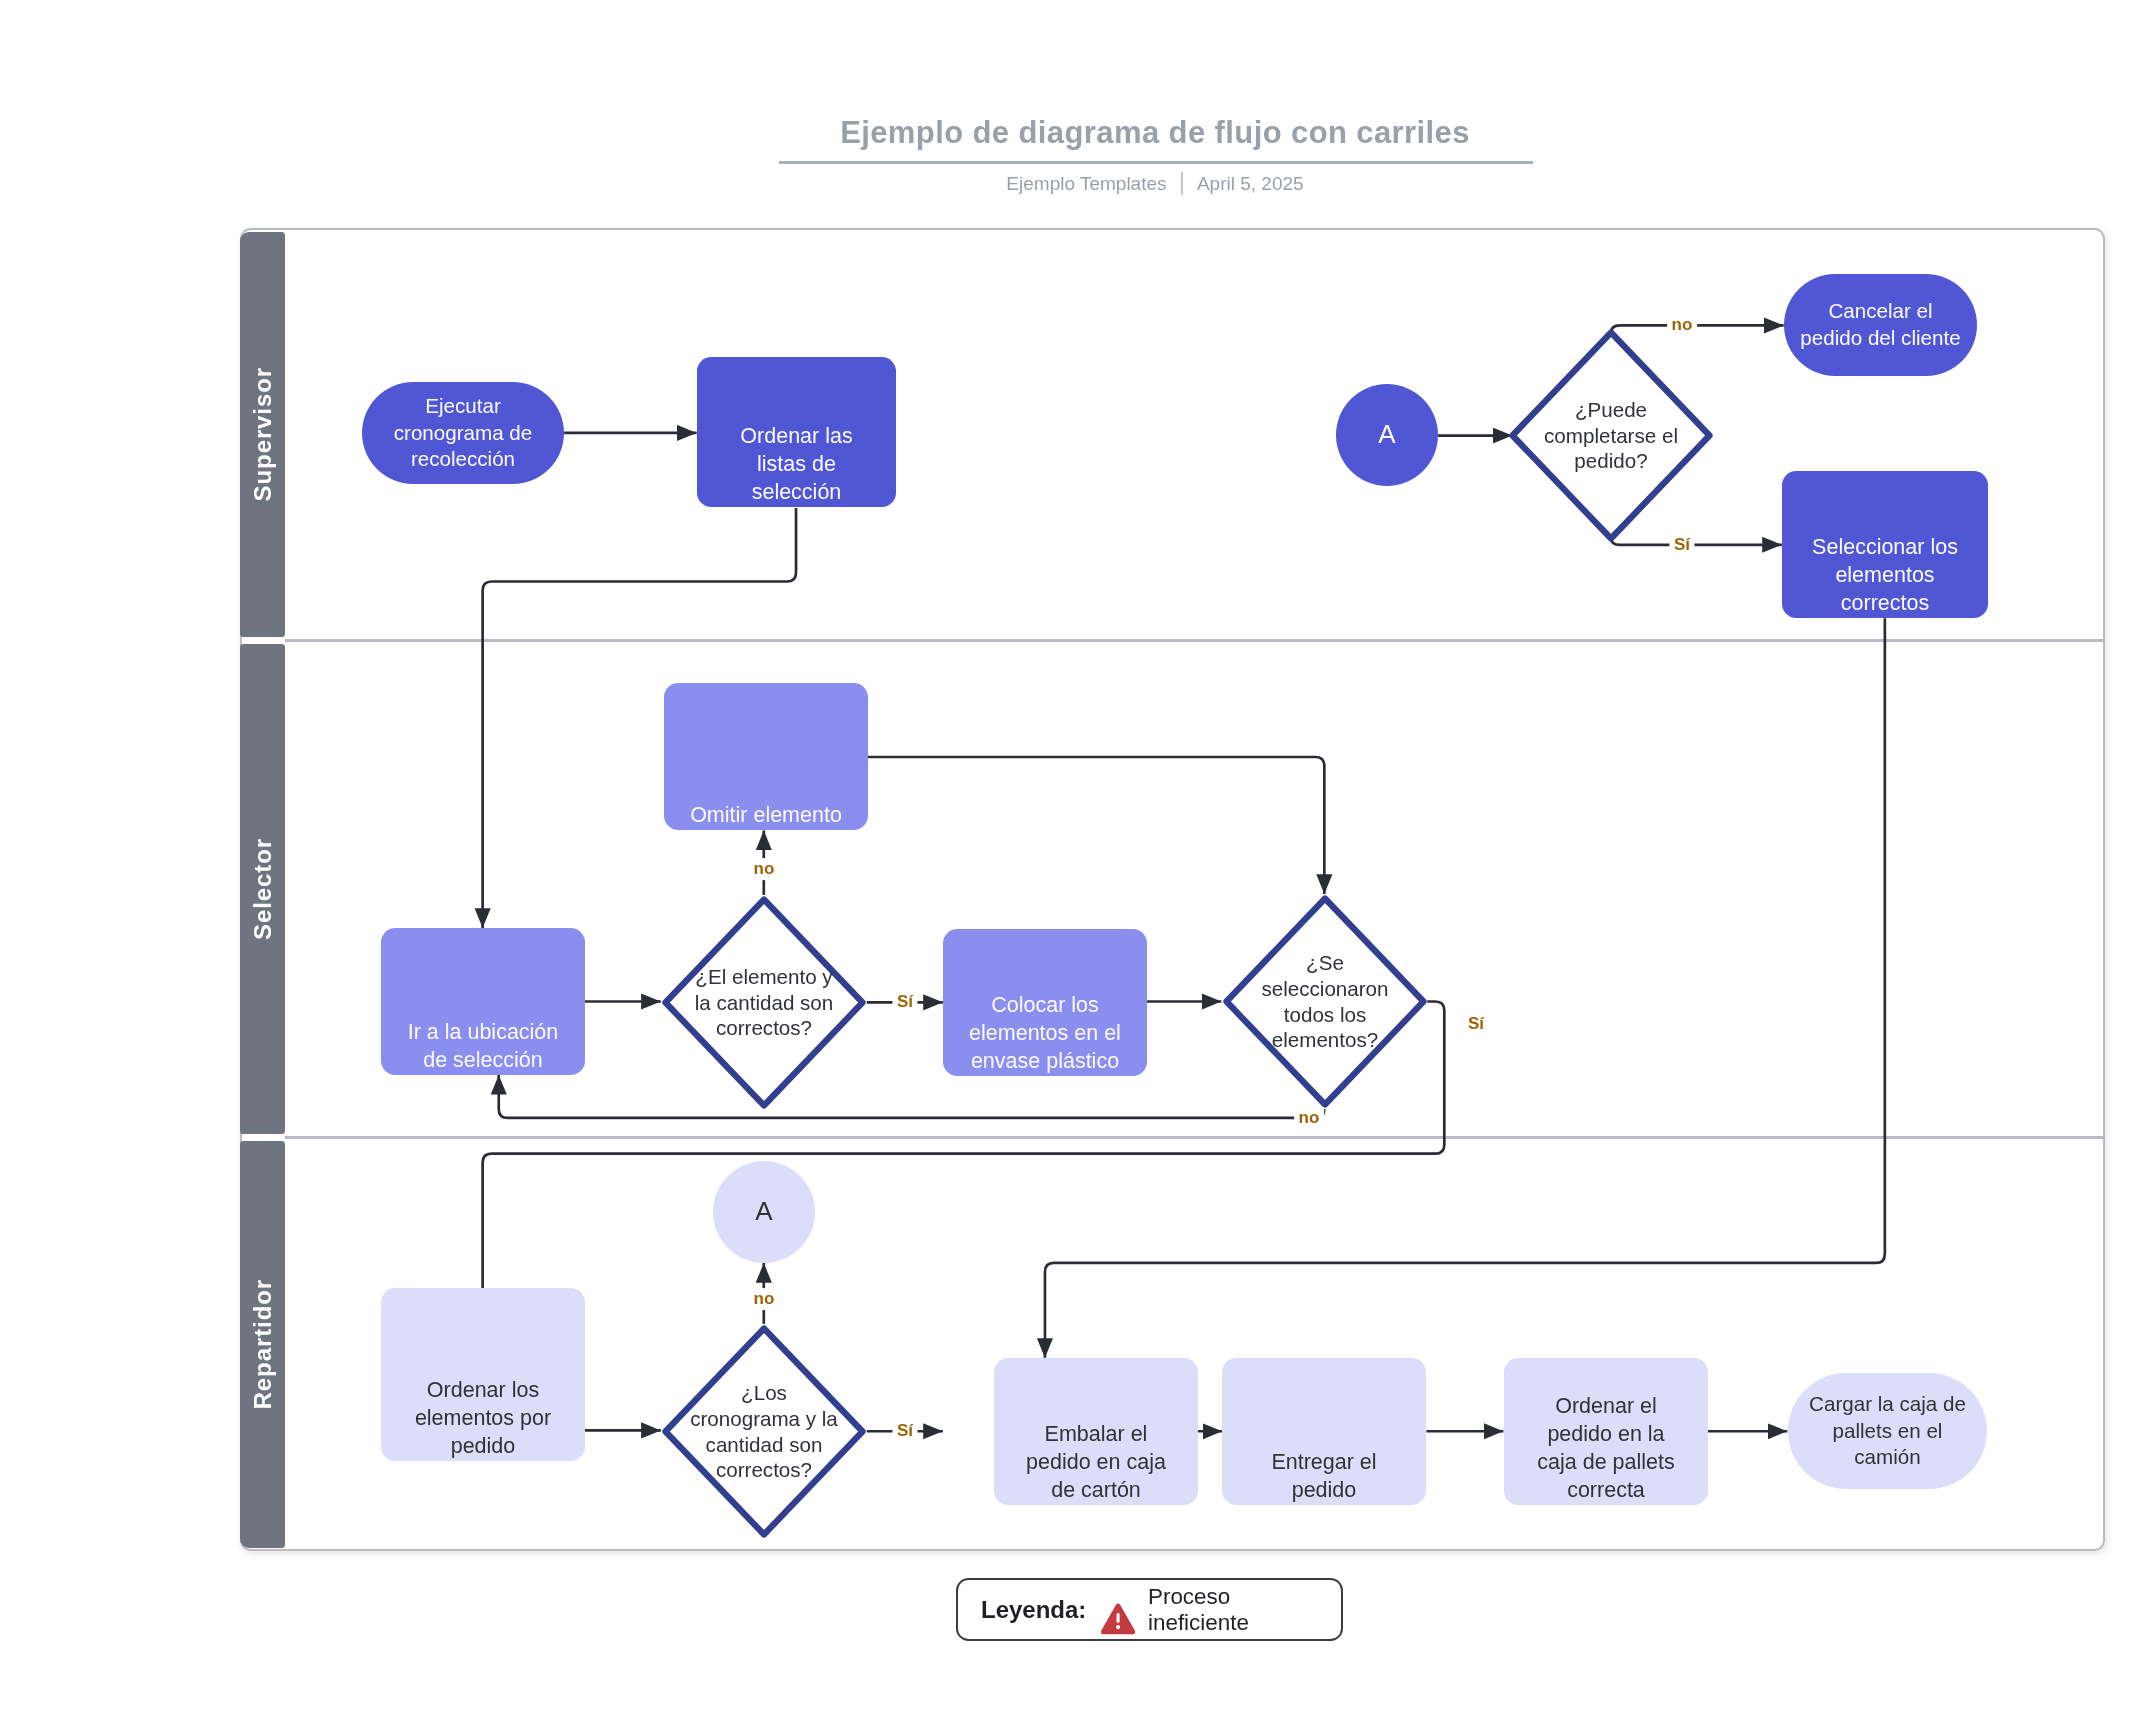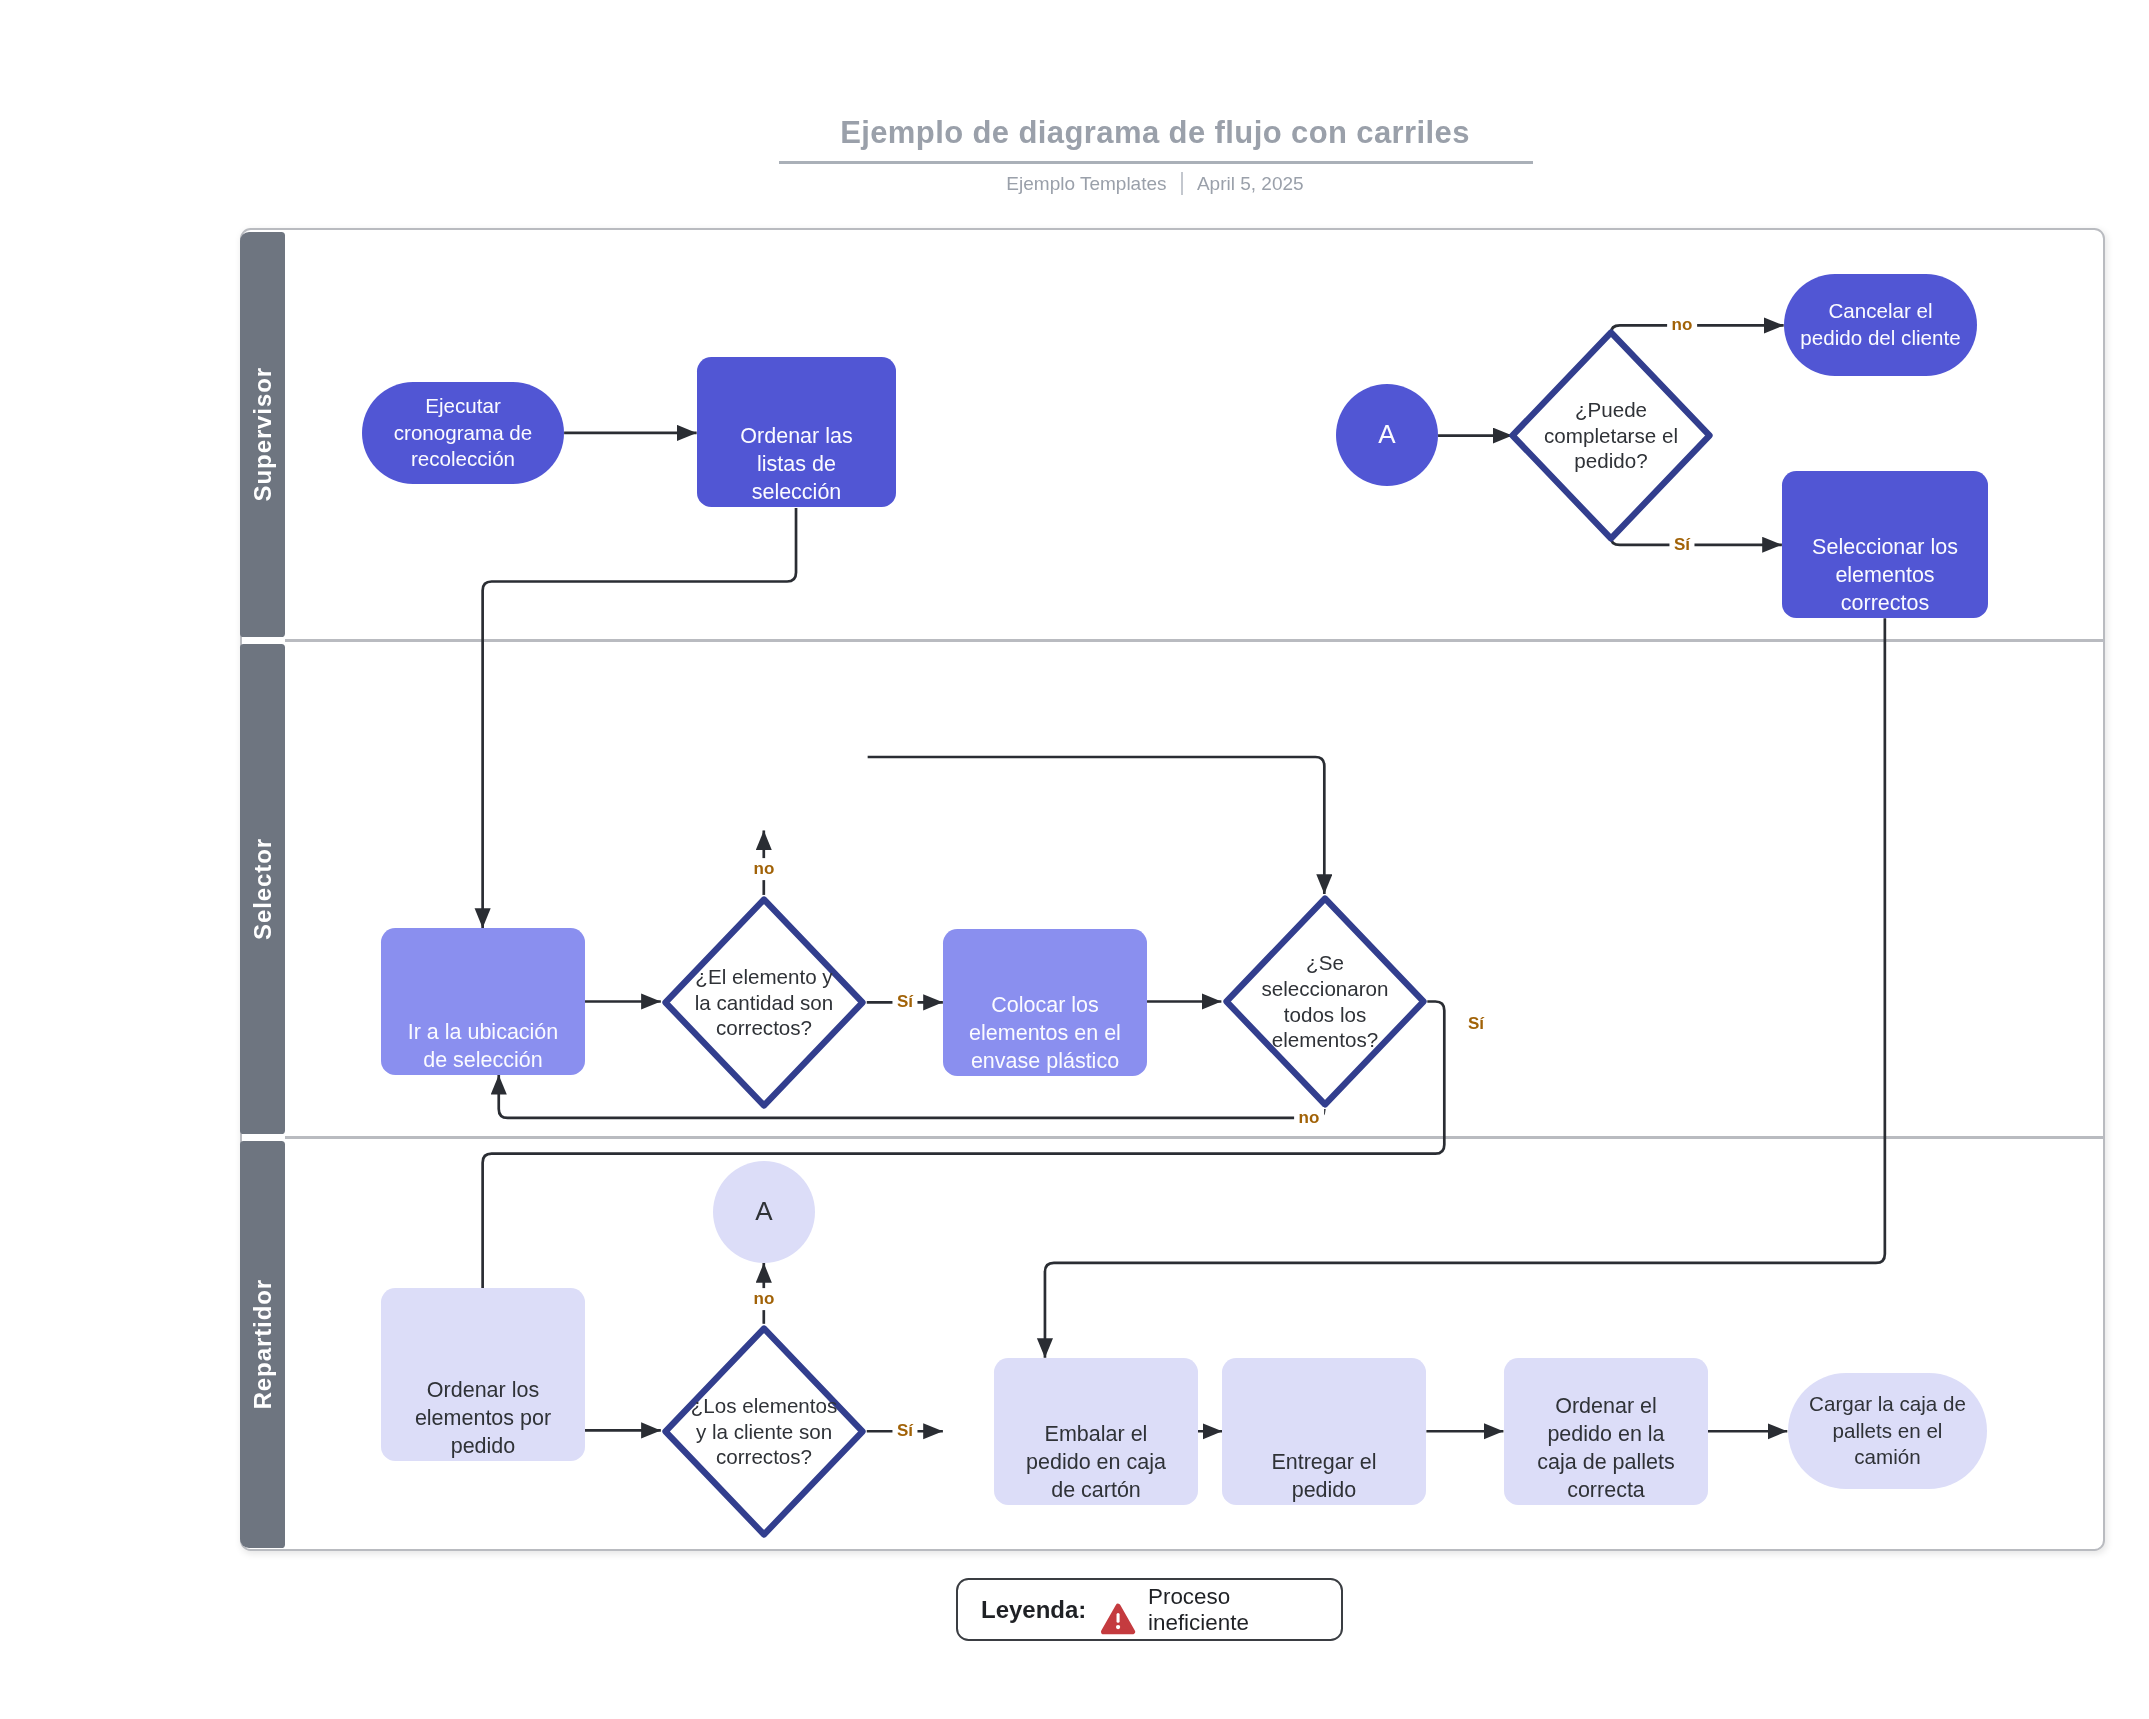--- a/index.html
+++ b/index.html
@@ -127,20 +127,23 @@
     </svg>
     <div class="diamond-label">¿Puede completarse el pedido?</div>
   </div>
   <div class="node stadium dark" style="left:1784px;top:274px;width:193px;height:102px;">
     <span>Cancelar el pedido del cliente</span>
   </div>
   <div class="node process dark" style="left:1782px;top:471px;width:206px;height:147px;">
     <span>Seleccionar los elementos correctos</span>
   </div>
 
+  <div class="node process medium" style="left:664px;top:683px;width:204px;height:147px;">
+    <span>Omitir elemento</span>
+  </div>
   <div class="node process medium" style="left:381px;top:928px;width:204px;height:147px;">
     <span>Ir a la ubicación de selección</span>
   </div>
   <div class="diamond-wrap" style="left:661px;top:895px;">
     <svg width="206" height="215" viewBox="0 0 230 240">
       <polygon points="115,5 225,120 115,235 5,120" fill="#ffffff" stroke="#323e8e" stroke-width="7" stroke-linejoin="round"></polygon>
     </svg>
     <div class="diamond-label">¿El elemento y la cantidad son correctos?</div>
   </div>
   <div class="node process medium" style="left:943px;top:929px;width:204px;height:147px;">
@@ -156,21 +159,21 @@
   <div class="node circle light" style="left:713px;top:1161px;width:102px;height:102px;">
     <span>A</span>
   </div>
   <div class="node process light" style="left:381px;top:1288px;width:204px;height:173px;">
     <span>Ordenar los elementos por pedido</span>
   </div>
   <div class="diamond-wrap" style="left:661px;top:1324px;">
     <svg width="206" height="215" viewBox="0 0 230 240">
       <polygon points="115,5 225,120 115,235 5,120" fill="#ffffff" stroke="#323e8e" stroke-width="7" stroke-linejoin="round"></polygon>
     </svg>
-    <div class="diamond-label">¿Los elementos y la cliente son correctos?</div>
+    <div class="diamond-label">¿Los cronograma y la cantidad son correctos?</div>
   </div>
   <div class="node process light" style="left:994px;top:1358px;width:204px;height:147px;">
     <span>Embalar el pedido en caja de cartón</span>
   </div>
   <div class="node process light" style="left:1222px;top:1358px;width:204px;height:147px;">
     <span>Entregar el pedido</span>
   </div>
   <div class="node process light" style="left:1504px;top:1358px;width:204px;height:147px;">
     <span>Ordenar el pedido en la caja de pallets correcta</span>
   </div>

